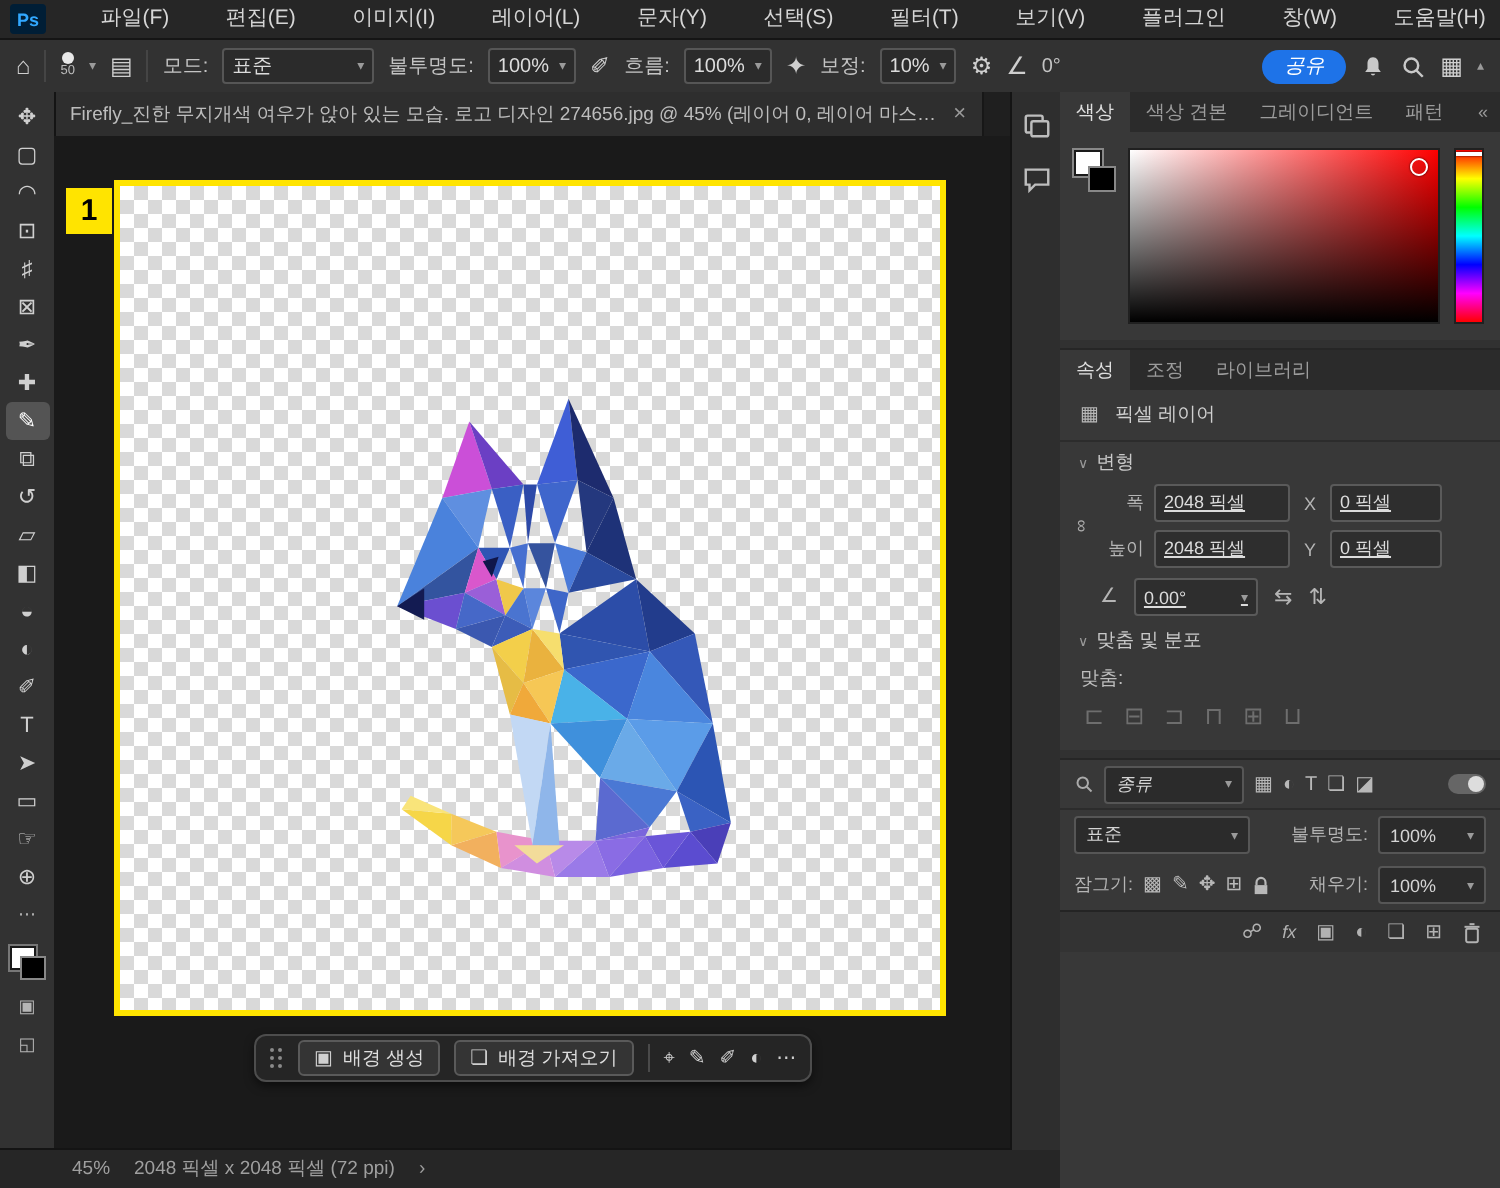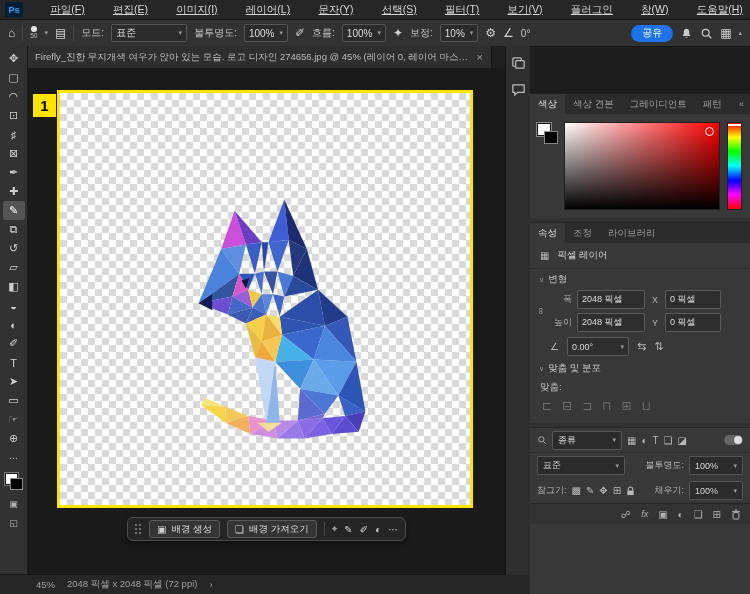--- a/index.html
+++ b/index.html
@@ -4,34 +4,34 @@
 <style>
   html,body{margin:0;padding:0;background:#111;}
   #app{position:relative;width:750px;height:594px;overflow:hidden;background:#1d1d1d;
        font-family:"Liberation Sans","DejaVu Sans",sans-serif;color:#c8c8c8;font-size:11px;
        -webkit-font-smoothing:antialiased;}
   
   #menubar{position:absolute;top:0;left:0;right:0;height:19px;background:#262626;border-bottom:1px solid #151515;
            display:flex;align-items:center;padding-left:5px;font-size:10.5px;color:#d6d6d6;justify-content:space-between;}
   .ps-logo{width:18px;height:15px;background:#001e36;color:#31a8ff;font-weight:bold;font-size:9px;
            display:flex;align-items:center;justify-content:center;border-radius:2px;margin-right:6px;}
-  .menu-item{padding:0 7px;line-height:19px;cursor:default;text-decoration:underline;}
+  .menu-item{padding:0 7px;line-height:19px;cursor:default;}
   
   #optionsbar{position:absolute;top:20px;left:0;right:0;height:26px;background:#323232;border-bottom:1px solid #141414;
               display:flex;align-items:center;padding:0 8px;gap:7px;font-size:10px;color:#c4c4c4;}
   .oicon{font-size:12px;color:#cfcfcf;}
   .opt-sep{width:1px;height:16px;background:#454545;}
   .valbox{display:flex;align-items:center;gap:5px;border:1px solid #565656;background:#2b2b2b;
           height:16px;padding:0 4px;border-radius:2px;color:#dcdcdc;}
   .caret{font-size:7px;color:#9a9a9a;}
   .brush-tip{display:flex;flex-direction:column;align-items:center;line-height:1;gap:1px;}
   .brush-dot{width:6px;height:6px;border-radius:50%;background:#e8e8e8;}
   .brush-num{font-size:6.5px;color:#bbb;}
   .share-pill{margin-left:4px;height:17px;border-radius:9px;padding:0 11px;background:#1e73e8;color:#fff;
-              display:flex;align-items:center;font-size:10px;}
+              display:flex;align-items:center;font-size:10px;font-style:italic;}
   .spacer{flex:1;}
   .svgicon{display:flex;align-items:center;justify-content:center;}
   
   #tabbar{position:absolute;top:46px;left:27px;width:478px;height:22px;background:#1f1f1f;display:flex;border-bottom:1px solid #161616;}
   .doc-tab{background:#2e2e2e;border-right:1px solid #171717;max-width:448px;display:flex;align-items:center;gap:8px;
            padding:0 8px;font-size:9.5px;color:#bdbdbd;}
   .doc-tab .ttl{white-space:nowrap;overflow:hidden;text-overflow:ellipsis;}
   .tab-close{color:#9a9a9a;font-size:11px;}
   
   #leftbar{position:absolute;top:46px;left:0;width:27px;bottom:19px;background:#323232;border-right:1px solid #141414;
@@ -58,21 +58,21 @@
           height:16px;padding:0 7px;font-size:9.5px;color:#ddd;}
   .tb-ic{font-size:10px;color:#cfcfcf;}
   .tb-sep{width:1px;height:14px;background:#4a4a4a;}
   
   #statusbar{position:absolute;left:0;bottom:0;width:530px;height:19px;background:#262626;border-top:1px solid #141414;
              display:flex;align-items:center;gap:12px;padding-left:36px;font-size:9.5px;color:#9f9f9f;}
   
   #dock{position:absolute;top:46px;left:505px;width:24px;bottom:19px;background:#2e2e2e;border-left:1px solid #141414;
         display:flex;flex-direction:column;align-items:center;padding-top:9px;gap:12px;}
   
-  #panels{position:absolute;top:46px;left:530px;width:220px;bottom:0;background:#383838;display:flex;flex-direction:column;margin-top:48px;}
+  #panels{position:absolute;top:46px;left:530px;width:220px;bottom:0;background:#383838;display:flex;flex-direction:column;}
   .ptabbar{height:20px;background:#2b2b2b;display:flex;align-items:stretch;font-size:9.5px;color:#9c9c9c;flex-shrink:0;}
   .ptab{padding:0 8px;display:flex;align-items:center;}
   .ptab.active{background:#383838;color:#e0e0e0;}
   .ptab-end{margin-left:auto;display:flex;align-items:center;padding:0 6px;color:#9c9c9c;font-size:9px;}
   .pdivider{height:4px;background:#313131;border-bottom:1px solid #262626;flex-shrink:0;}
   
   #color-content{display:flex;gap:7px;padding:8px 8px 8px 7px;height:88px;flex-shrink:0;}
   #mini-fgbg{position:relative;width:20px;}
   #mini-fgbg .fg{position:absolute;top:1px;left:0;width:12px;height:11px;background:#fff;border:1px solid #1a1a1a;outline:1px solid #888;}
   #mini-fgbg .bgc{position:absolute;top:9px;left:7px;width:12px;height:11px;background:#000;border:1px solid #888;}
@@ -86,32 +86,32 @@
   .pixel-row{height:25px;display:flex;align-items:center;gap:8px;padding:0 10px;border-bottom:1px solid #2c2c2c;color:#cfcfcf;font-size:9.5px;}
   .section-h{height:21px;display:flex;align-items:center;gap:4px;padding:0 9px;color:#c9c9c9;font-size:9.5px;}
   .chev{font-size:7px;color:#999;}
   .tgrid{display:flex;align-items:center;padding:0 8px 0 4px;gap:4px;}
   .linkcol{width:14px;display:flex;align-items:center;justify-content:center;color:#aaa;font-size:9px;transform:rotate(90deg);}
   .trows{display:flex;flex-direction:column;gap:4px;}
   .trow{display:flex;align-items:center;gap:5px;font-size:9px;color:#b5b5b5;}
   .tlabel{width:20px;text-align:right;}
   .xylabel{width:10px;text-align:center;}
   .field{height:17px;background:#2e2e2e;border:1px solid #5a5a5a;border-radius:2px;display:flex;align-items:center;
-         padding:0 4px;color:#dcdcdc;font-size:9px;gap:4px;}
+         padding:0 4px;color:#dcdcdc;font-size:9px;gap:4px;text-decoration:underline;}
   .f64{width:58px;} .f52{width:46px;} .f58{width:52px;justify-content:space-between;}
   .angle-row{display:flex;align-items:center;gap:8px;padding:5px 8px 2px 20px;font-size:10px;color:#b5b5b5;}
   .flip-ic{font-size:11px;color:#b5b5b5;}
   .align-label{padding:0 10px;font-size:9.5px;color:#bdbdbd;height:16px;display:flex;align-items:center;}
   .align-row{display:flex;gap:10px;padding:4px 12px 10px 12px;font-size:12px;color:#6e6e6e;}
   
   #layers-group{flex:1;display:flex;flex-direction:column;min-height:0;}
   .filter-row{height:24px;display:flex;align-items:center;gap:5px;padding:0 7px;border-bottom:1px solid #2c2c2c;flex-shrink:0;}
   .sel{display:flex;align-items:center;justify-content:space-between;border:1px solid #565656;background:#2b2b2b;
        height:17px;padding:0 5px;border-radius:2px;color:#d5d5d5;font-size:9px;}
-  .w64{width:58px;} .w84{width:76px;} .w46{width:42px;}
+  .w64{width:58px;font-style:italic;} .w84{width:76px;} .w46{width:42px;}
   .fic{font-size:10px;color:#b8b8b8;}
   .toggle{margin-left:auto;width:19px;height:10px;border-radius:5px;background:#666;position:relative;}
   .toggle i{position:absolute;right:1px;top:1px;width:8px;height:8px;border-radius:50%;background:#ddd;}
   .blend-row,.lock-row{height:25px;display:flex;align-items:center;gap:5px;padding:0 7px;flex-shrink:0;font-size:9px;color:#b5b5b5;}
   .lockic{font-size:10px;color:#b8b8b8;}
   .layer-list{flex:1;background:#2e2e2e;min-height:0;}
   .layer-row{height:32px;display:flex;align-items:center;background:#4e5a68;border-bottom:1px solid #252525;}
   .eyecol{width:24px;align-self:stretch;display:flex;align-items:center;justify-content:center;border-right:1px solid #3a3a3a;}
   .thumb{width:32px;height:24px;margin-left:6px;border:1px solid #8a8a8a;
          background-image:conic-gradient(#cfcfcf 25%,#fff 0 50%,#cfcfcf 0 75%,#fff 0);background-size:6px 6px;background-color:#fff;position:relative;}

